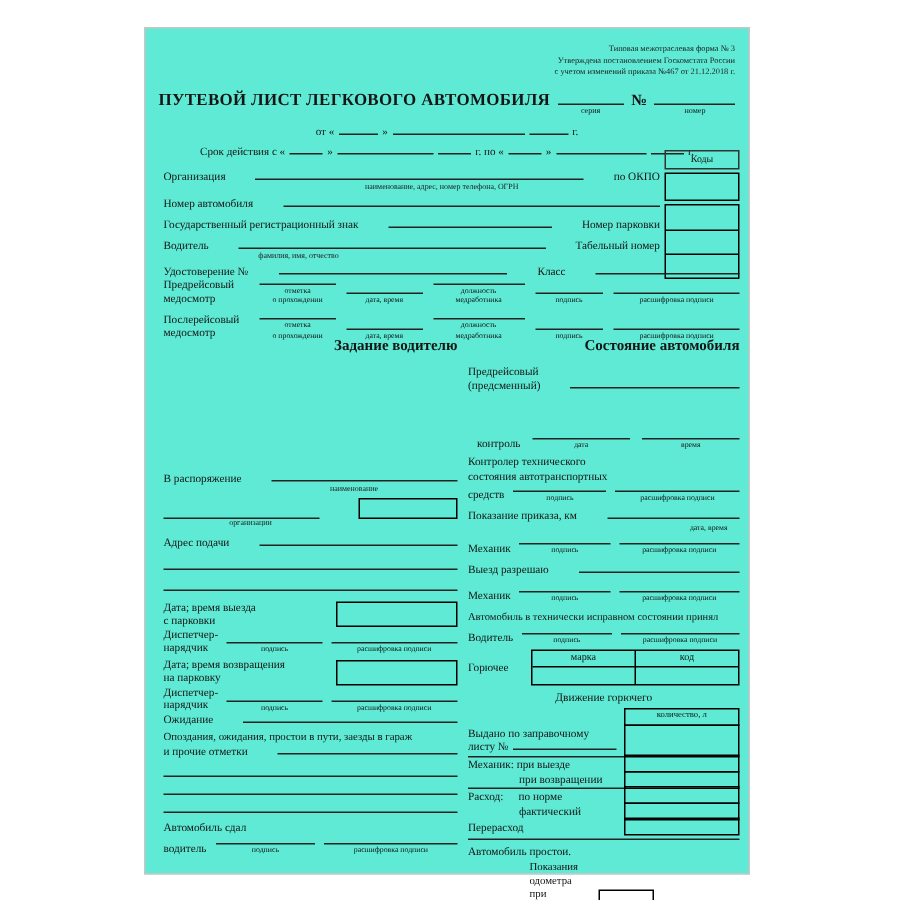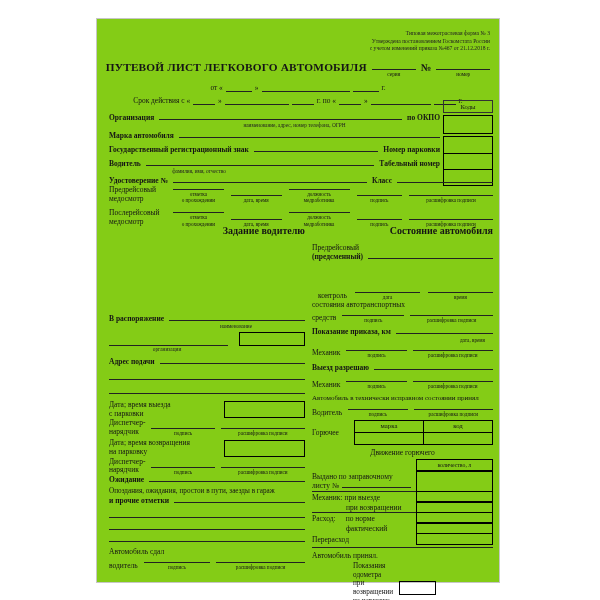--- a/index.html
+++ b/index.html
@@ -1,42 +1,42 @@
 <!DOCTYPE html>
 <html><head>
 <meta charset="utf-8">
 <style>
   * { box-sizing:border-box; margin:0; padding:0; }
   html,body { width:600px; height:600px; }
   body { position:relative; background:#ffffff; font-family:"Liberation Serif", serif; color:#151515; }
-  .sheet { position:absolute; left:96px; top:18px; width:404px; height:565px; background:#84cc16; border:1px solid #c6c6c6; }
+  .sheet { position:absolute; left:96px; top:18px; width:404px; height:565px; background:#5eead4; border:1px solid #c6c6c6; }
 
   .notes { position:absolute; top:11px; right:9px; text-align:right; font-size:5.6px; line-height:1.35; color:#222; }
 
   .titlerow { position:absolute; top:42px; left:0; width:100%; display:flex; justify-content:center; align-items:flex-start; gap:5px; }
   .title-main { font-weight:bold; font-size:11.3px; white-space:nowrap; letter-spacing:.2px; }
   .tno { font-weight:bold; font-size:10.5px; padding-top:1px; }
   .tb { display:flex; flex-direction:column; align-items:center; }
   .tb .ln { width:100%; border-bottom:1px solid #222; height:9px; }
   .tb .lb { font-size:5.4px; margin-top:1px; }
   .tw44 { width:44px; } .tw54 { width:54px; }
 
-  .otrow, .valrow { position:absolute; left:0; width:100%; display:flex; justify-content:center; align-items:flex-end; gap:3px; font-size:7.4px; white-space:nowrap; }
+  .otrow, .valrow { position:absolute; left:0; width:100%; display:flex; justify-content:center; align-items:flex-start; gap:3px; font-size:7.4px; white-space:nowrap; }
   .otrow { top:64px; } .valrow { top:77px; }
   .uu { display:inline-block; border-bottom:1px solid #222; height:7px; }
   .w22{width:22px} .w26{width:26px} .w60{width:60px} .w64{width:64px} .w88{width:88px}
 
   .kody { position:absolute; top:81px; left:346px; width:50px; height:13px; border:1px solid #333; font-size:6.6px; text-align:center; line-height:11px; }
   .okpo { position:absolute; top:96px; left:346px; width:50px; height:19px; border:1.5px solid #000; }
   .stack { position:absolute; top:117px; left:346px; width:50px; border:1.5px solid #000; }
   .stack > div { height:16px; }
   .stack > div + div { border-top:1px solid #000; }
 
   .org { position:absolute; top:94px; left:12px; width:331px; font-size:7.5px; }
-  .fr { display:flex; align-items:baseline; gap:5px; white-space:nowrap;font-weight:bold; }
+  .fr { display:flex; align-items:baseline; gap:20px; white-space:nowrap; }
   .fr.bot { align-items:flex-end; }
   .u { flex:1; border-bottom:1px solid #222; height:7px; min-width:8px; }
   .u2 { width:96px; border-bottom:1px solid #222; height:7px; }
   .hint { font-size:5.3px; color:#222; text-align:center; }
   .hint1 { padding-left:40px; } .hint2 { width:180px; } .hinto { width:116px; }
   .w384 { width:384px; }
   .mt1{margin-top:1px}.mt2{margin-top:2px}.mt3{margin-top:3px}.mt4{margin-top:4px}.mt5{margin-top:5px}.mt7{margin-top:7px}.mt8{margin-top:0}.mt11{margin-top:11px}.mt13{margin-top:13px}
 
   .med { position:absolute; top:165px; left:12px; width:384px; }
   .medrow { display:flex; gap:7px; align-items:flex-end; font-size:7.5px; }
@@ -71,21 +71,21 @@
   .ftbl { display:flex; align-items:stretch; }
   .flab { width:42px; display:flex; align-items:center; }
   .fgrid { flex:1; border:1.5px solid #000; }
   .fgrid .r { display:flex; }
   .fgrid .c { flex:1; text-align:center; font-size:6.8px; padding:1px 0; }
   .fgrid .c + .c { border-left:1px solid #000; }
   .fgrid .r + .r .c { border-top:1px solid #000; height:12px; }
   .fuelmove { text-align:center; font-size:7.6px; }
   .qtyrow { display:flex; justify-content:flex-end; }
   .qtycell { width:77px; border:1.5px solid #000; font-size:5.8px; text-align:center; padding:1.5px 0; }
-  .frow2 { display:flex;align-items:center; }
+  .frow2 { display:flex; }
   .frow2 .fl { flex:1; padding-right:5px; }
   .frow2 .fc { width:77px; border:1.5px solid #000; margin-top:-1.5px; }
   .h22{height:22px} .h12{height:12px}
   .bb { border-bottom:1px solid #222; }
   .ind { padding-left:34px; }
   .ml10 { margin-left:10px; }
   .flx { display:flex; align-items:baseline; gap:3px; }
 
   .odorow { display:flex; align-items:center; gap:5px; }
   .odolbl { font-size:7.2px; line-height:1.2; }
@@ -149,21 +149,21 @@
   </div>
 
   <div class="org">
     <div class="fr">
       <span>Организация</span>
       <span class="u"></span>
       <span>по ОКПО</span>
     </div>
     <div class="hint hint1">наименование, адрес, номер телефона, ОГРН</div>
     <div class="fr mt3">
-      <span>Марка автомобиля</span>
+      <span>Номер автомобиля</span>
       <span class="u"></span>
     </div>
     <div class="fr mt5">
       <span>Государственный регистрационный знак</span>
       <span class="u"></span>
       <span>Номер парковки</span>
     </div>
     <div class="fr mt5">
       <span>Водитель</span>
       <span class="u"></span>
@@ -346,20 +346,21 @@
       <span class="padl6">контроль</span>
       <span class="sc g10">
         <span class="ln"></span>
         <span class="lb">дата</span>
       </span>
       <span class="sc g10">
         <span class="ln"></span>
         <span class="lb">время</span>
       </span>
     </div>
+    <div class="mt3">Контролер технического</div>
     <div>состояния автотранспортных</div>
     <div class="sigrow">
       <span class="who">
           <span>средств</span>
         </span>
       <span class="sc g09">
         <span class="ln"></span>
         <span class="lb">подпись</span>
       </span>
       <span class="sc g12">
@@ -457,21 +458,21 @@
     </div>
     <div class="frow2">
       <div class="fl ind">фактический</div>
       <div class="fc h12"></div>
     </div>
     <div class="frow2">
       <div class="fl">Перерасход</div>
       <div class="fc h12"></div>
     </div>
     <div class="fline mt2"></div>
-    <div class="mt3">Автомобиль принял.</div>
+    <div class="mt3">Автомобиль простои.</div>
     <div class="odorow mt2">
       <span class="odolbl">
         <span>Показания одометра</span>
         <span>при возвращении</span>
         <span>на парковку, км</span>
       </span>
       <span class="odobox"></span>
       <span class="sc odosc">
         <span class="ln"></span>
         <span class="lb">дата, время</span>

